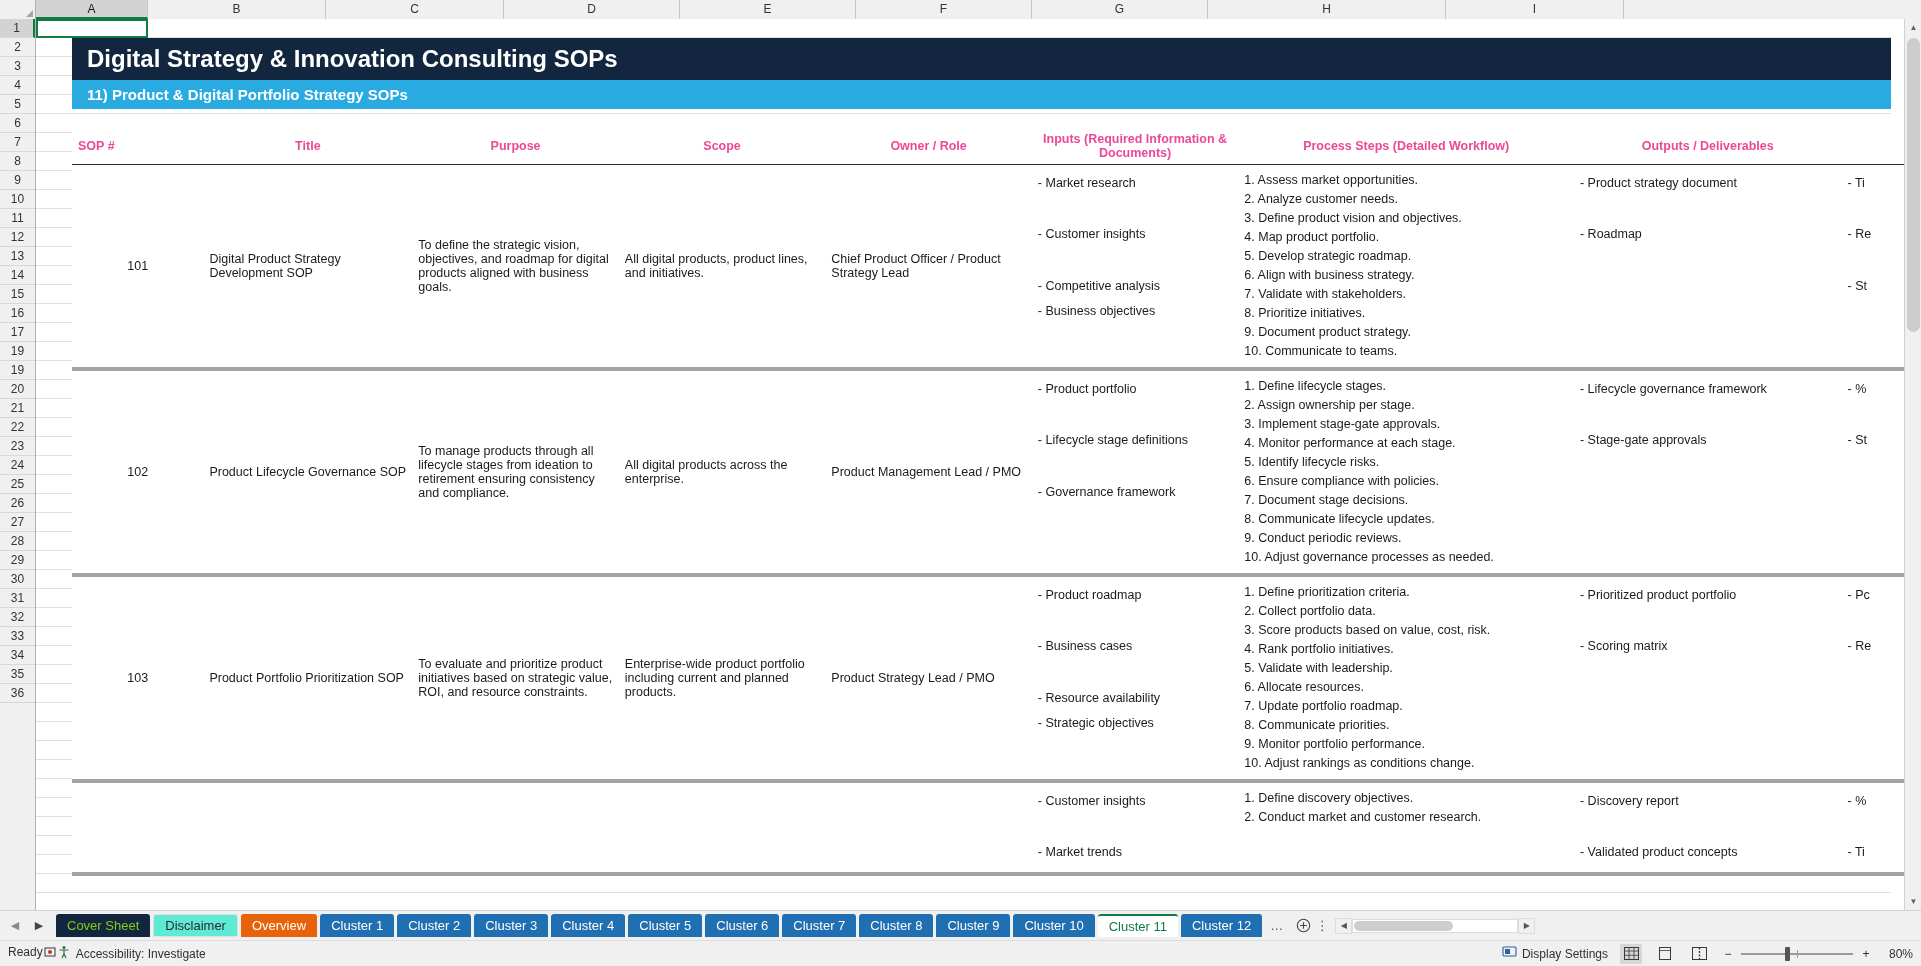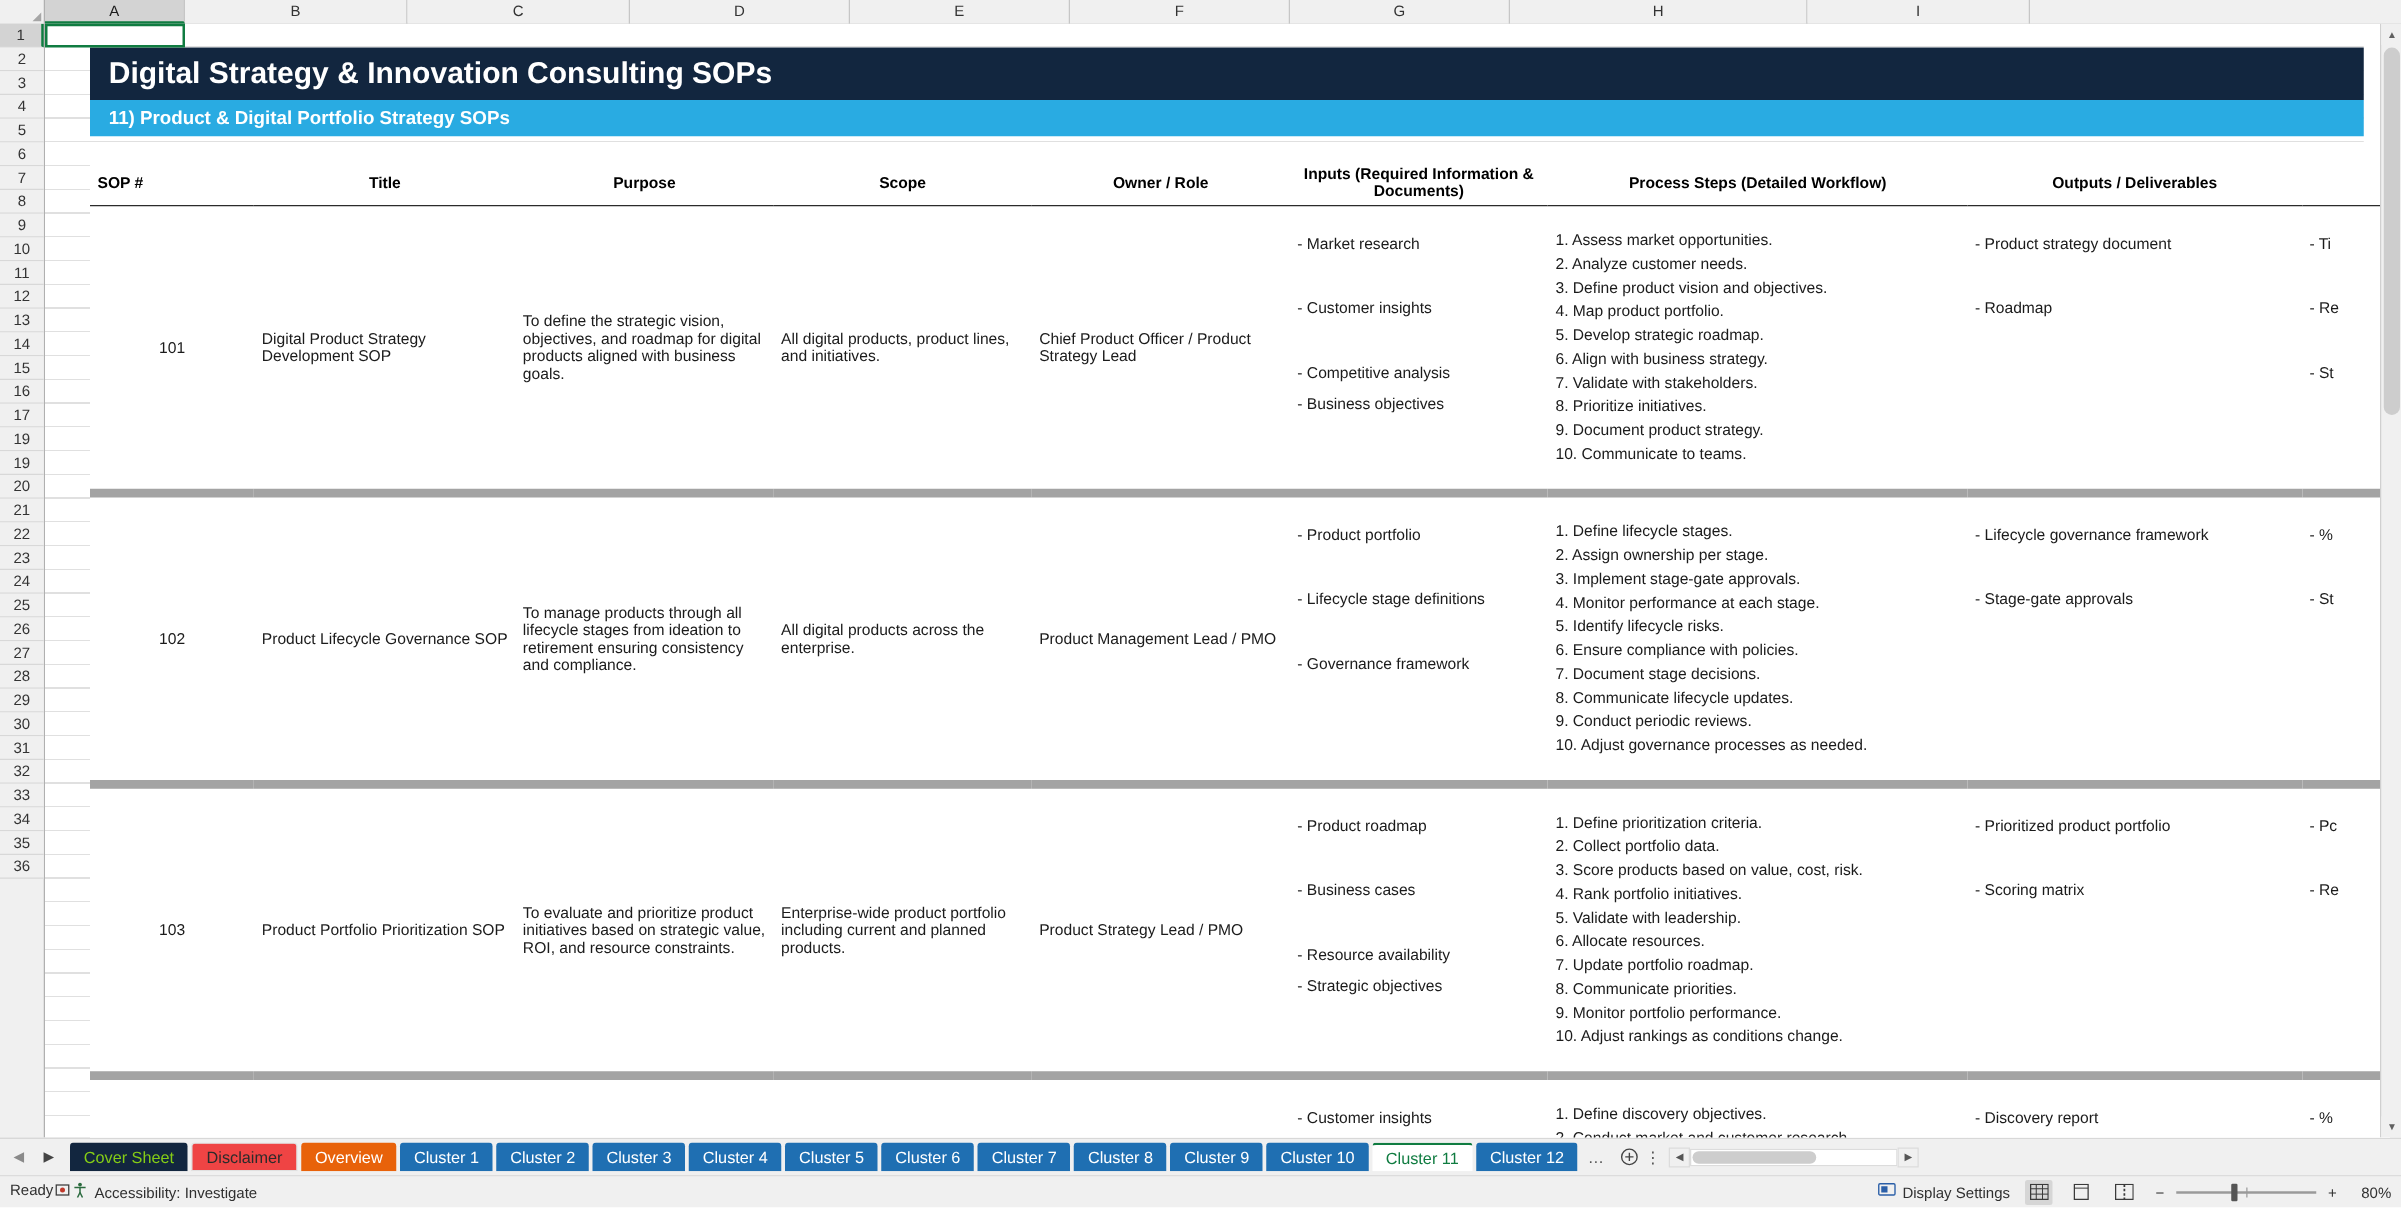--- a/index.html
+++ b/index.html
@@ -149,35 +149,35 @@
     left: 36px; top: 109px;
     width: 1840px;
     border-collapse: collapse;
     table-layout: fixed;
     z-index: 4;
     background: #ffffff;
   }
   .tbl th {
     font-size: 12.5px;
     font-weight: bold;
-    color: #000000;
+    color: #ec4899;
     text-align: center;
     vertical-align: middle;
     padding: 4px 6px;
     border-bottom: 1.5px solid #2b2b2b;
     background: #ffffff;
     height: 36px;
   }
   .tbl th.left { text-align: left; }
   .tbl td {
     font-size: 12.5px;
     color: #1b1b1b;
     vertical-align: middle;
-    padding: 18px 6px;
-    border-bottom: 7px solid #a3a3a3;
+    padding: 6px 6px;
+    border-bottom: 4px solid #a3a3a3;
     background: #ffffff;
   }
   .tbl td.top { vertical-align: top; }
   .tbl td.ctr { text-align: center; }
   .listcell { line-height: 1.52; white-space: pre-line; }
   .listcell.gap { line-height: 2.05; }
 
   
   .vscroll {
     position: absolute;
@@ -232,21 +232,21 @@
   .tab {
     height: 23px;
     padding: 0 11px;
     display: flex; align-items: center;
     font-size: 13px;
     color: #ffffff;
     background: #1f6fb2;
     border-radius: 3px 3px 0 0;
     white-space: nowrap;
   }
-  .tab.white { background: #ef4444; color: #2b2b2b; border: 1px solid #e0e0e0; }
+  .tab.white { background: #5eead4; color: #2b2b2b; border: 1px solid #e0e0e0; }
   .tab.navy { background: #12263f; color: #84cc16; }
   .tab.orange { background: #e8620a; color: #ffffff; }
   .tab.active {
     background: #ffffff;
     color: #107c41;
     font-weight: normal;
     border-top: 2px solid #107c41;
   }
   .tab-ellipsis {
     padding: 0 8px;

